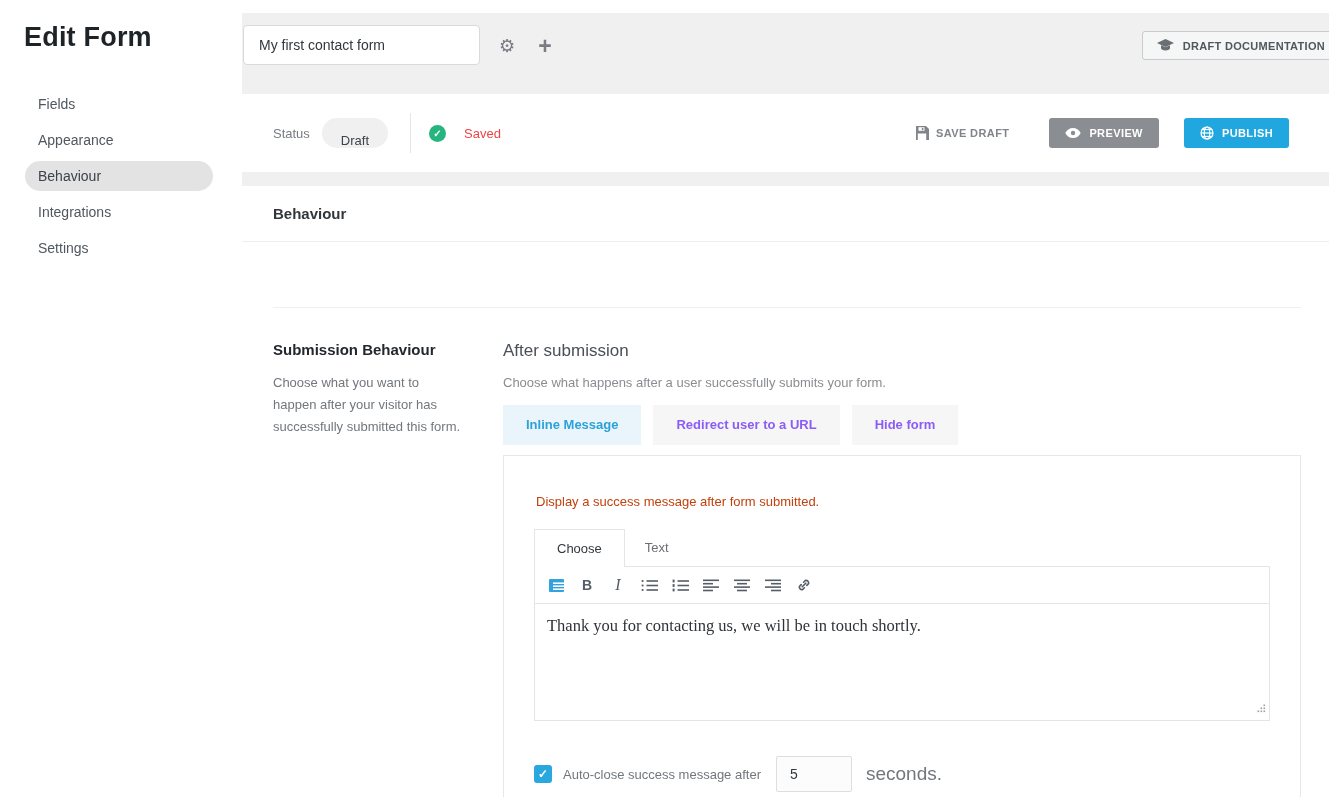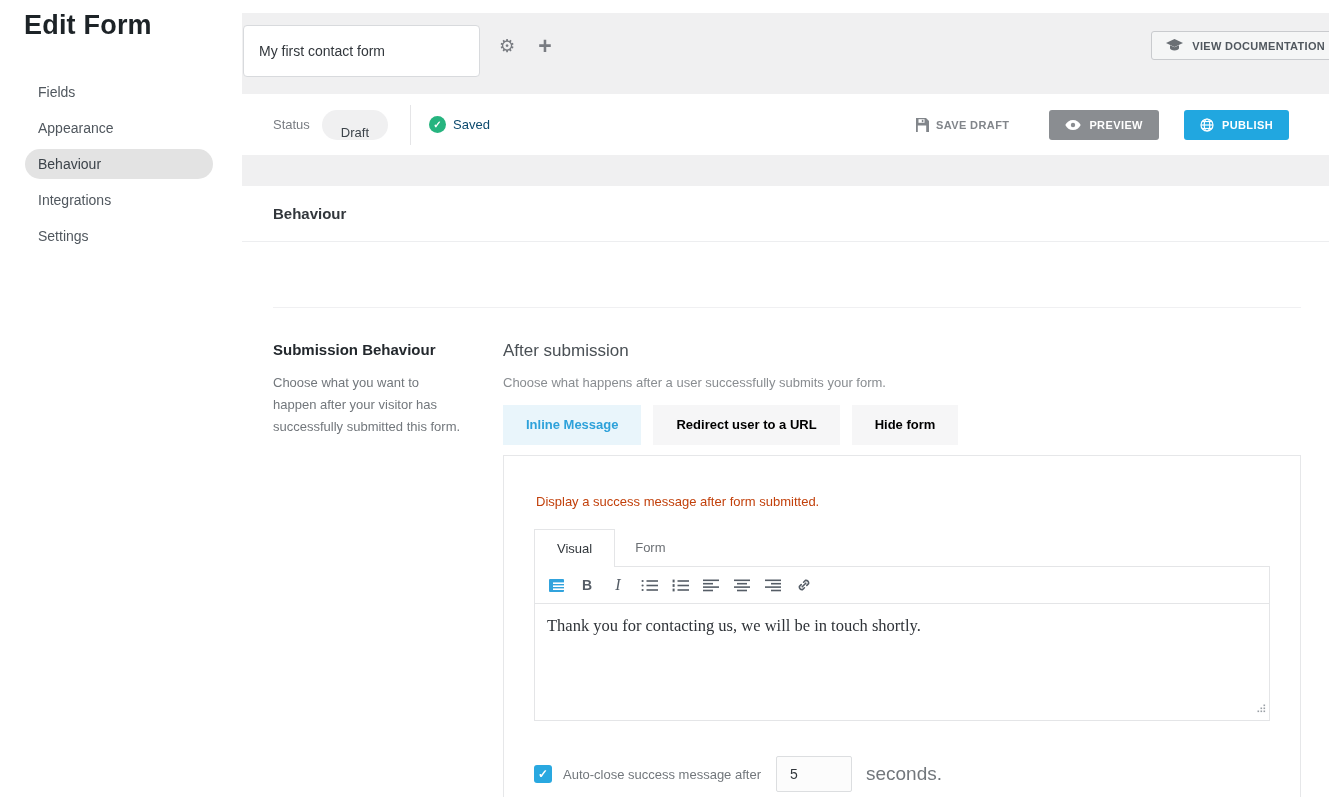--- a/index.html
+++ b/index.html
@@ -11,37 +11,37 @@
     color:#32373c;
   }
 
   
   .sidebar {
     position:absolute; left:0; top:0; width:242px; height:797px;
     background:#ffffff; z-index:5;
   }
   .app-title {
     font-size:27px; font-weight:bold; color:#1d2327;
-    padding:10px 0 0 24px; letter-spacing:0.2px;
+    padding:22px 0 0 24px; letter-spacing:0.2px;
   }
   .nav { margin-top:36px; padding-left:25px; list-style:none; }
   .nav-item {
     width:188px; height:30px; line-height:30px;
     padding-left:13px; margin-bottom:6px;
     font-size:14px; color:#50575e; border-radius:16px;
     cursor:pointer;
   }
   .nav-item.active { background:#e3e3e3; color:#3c434a; }
 
   
   .main { position:absolute; left:242px; top:0; right:0; height:797px; }
   .top-strip { position:absolute; left:0; top:0; right:0; height:13px; background:#ffffff; }
 
   .form-title-input {
-    position:absolute; left:1px; top:25px; width:237px; height:52px;
+    position:absolute; left:1px; top:25px; width:237px; height:40px;
     border:1px solid #d8dadd; border-radius:4px; background:#fff;
     padding:14px 15px; font-size:14px; color:#32373c;
     font-family:"Liberation Sans", sans-serif;
   }
   .icon-btn {
     position:absolute; top:33px; width:26px; height:26px;
     display:flex; align-items:center; justify-content:center;
     color:#797c82; cursor:pointer; background:none; border:none;
   }
   .gear-btn { left:252px; font-size:18px; }
@@ -50,35 +50,35 @@
   .view-doc-btn {
     position:absolute; top:31px; right:-11px; height:29px;
     background:#f5f6f6; border:1px solid #c9cbce; border-radius:3px;
     display:flex; align-items:center; gap:9px; padding:0 14px;
     font-size:11px; font-weight:bold; color:#50575e; letter-spacing:0.3px;
     cursor:pointer;
   }
 
   
   .statusbar {
-    position:absolute; left:0; top:94px; right:0; height:61px;
+    position:absolute; left:0; top:94px; right:0; height:78px;
     background:#ffffff; display:flex; align-items:center; padding-left:31px;
   }
   .status-label { font-size:13px; color:#787c82; }
   .status-pill {
     margin-left:12px; height:30px; line-height:30px; padding:8px 19px;
     background:#f0f0f1; border-radius:16px; font-size:13px; color:#3c434a;
   }
   .v-divider { margin-left:22px; width:1px; height:40px; background:#e5e5e7; }
   .saved-check {
     margin-left:18px; width:17px; height:17px; border-radius:50%;
     background:#26b47f; color:#fff; font-size:10px; font-weight:bold;
     display:flex; align-items:center; justify-content:center;
   }
-  .saved-label { margin-left:7px; font-size:13px; color:#0c4a6e; }
+  .saved-label { margin-left:18px; font-size:13px; color:#ef4444; }
 
   .statusbar-right {
     margin-left:auto; margin-right:40px;
     display:flex; align-items:center;
   }
   .save-draft-btn {
     display:flex; align-items:center; gap:7px; border:none; background:none;
     font-size:11px; font-weight:bold; color:#81858a; letter-spacing:0.4px;
     cursor:pointer;
   }
@@ -107,21 +107,21 @@
   .section-left { width:230px; flex-shrink:0; }
   .section-left h3 { font-size:15px; font-weight:bold; color:#23282d; }
   .section-left p { margin-top:14px; width:192px; font-size:13px; line-height:22px; color:#72777c; }
   .section-right { flex:1; min-width:0; }
   .section-right h3 { font-size:17px; font-weight:400; color:#4a5055; }
   .section-right > p { margin-top:14px; font-size:13px; color:#898d91; }
 
   .behaviour-tabs { margin-top:15px; display:flex; gap:12px; }
   .behaviour-tab {
     height:40px; line-height:40px; padding:0 23px;
-    font-size:13px; font-weight:bold; color:#000000; background:#f6f6f7;
+    font-size:13px; font-weight:bold; color:#8b5cf6; background:#f6f6f7;
     cursor:pointer;
   }
   .behaviour-tab.active { background:#e9f5fb; color:#2da1da; }
 
   .message-panel {
     margin-top:10px; border:1px solid #e6e7e9; background:#fff;
     padding:38px 30px 60px 30px;
   }
   .message-caption { font-size:13px; color:#c2410c; margin-left:2px; }
 
@@ -195,21 +195,21 @@
     <span>+</span>
   </button>
 
   <button class="view-doc-btn">
     <span style="display:flex;">
       <svg width="17" height="13" viewBox="0 0 17 13">
           <polygon points="8.5,0 17,4 8.5,8 0,4" fill="#6a6f74"></polygon>
           <path d="M4 6.2 v3 c0 1.2 2 2.2 4.5 2.2 s4.5-1 4.5-2.2 v-3 l-4.5 2.1 z" fill="#6a6f74"></path>
         </svg>
     </span>
-    <span>VIEW DOCUMENTATION</span>
+    <span>DRAFT DOCUMENTATION</span>
   </button>
 
   <div class="statusbar">
     <span class="status-label">Status</span>
     <span class="status-pill">Draft</span>
     <div class="v-divider"></div>
     <span class="saved-check">✓</span>
     <span class="saved-label">Saved</span>
 
     <div class="statusbar-right">
@@ -266,22 +266,22 @@
           <div class="behaviour-tab active">Inline Message</div>
           <div class="behaviour-tab">Redirect user to a URL</div>
           <div class="behaviour-tab">Hide form</div>
         </div>
 
         <div class="message-panel">
           <div class="message-caption">Display a success message after form submitted.</div>
 
           <div class="editor">
             <div class="editor-tabs">
-              <div class="editor-tab active">Visual</div>
-              <div class="editor-tab">Form</div>
+              <div class="editor-tab active">Choose</div>
+              <div class="editor-tab">Text</div>
             </div>
 
             <div class="editor-toolbar">
               <span class="tb-icon">
                 <svg width="15" height="13" viewBox="0 0 15 13">
                     <rect x="0" y="0" width="15" height="13" rx="1" fill="#31a3dd"></rect>
                     <rect x="4" y="3.4" width="11" height="1.6" fill="#ffffff"></rect>
                     <rect x="4" y="6.4" width="11" height="1.6" fill="#ffffff"></rect>
                     <rect x="4" y="9.4" width="11" height="1.6" fill="#ffffff"></rect>
                   </svg>

